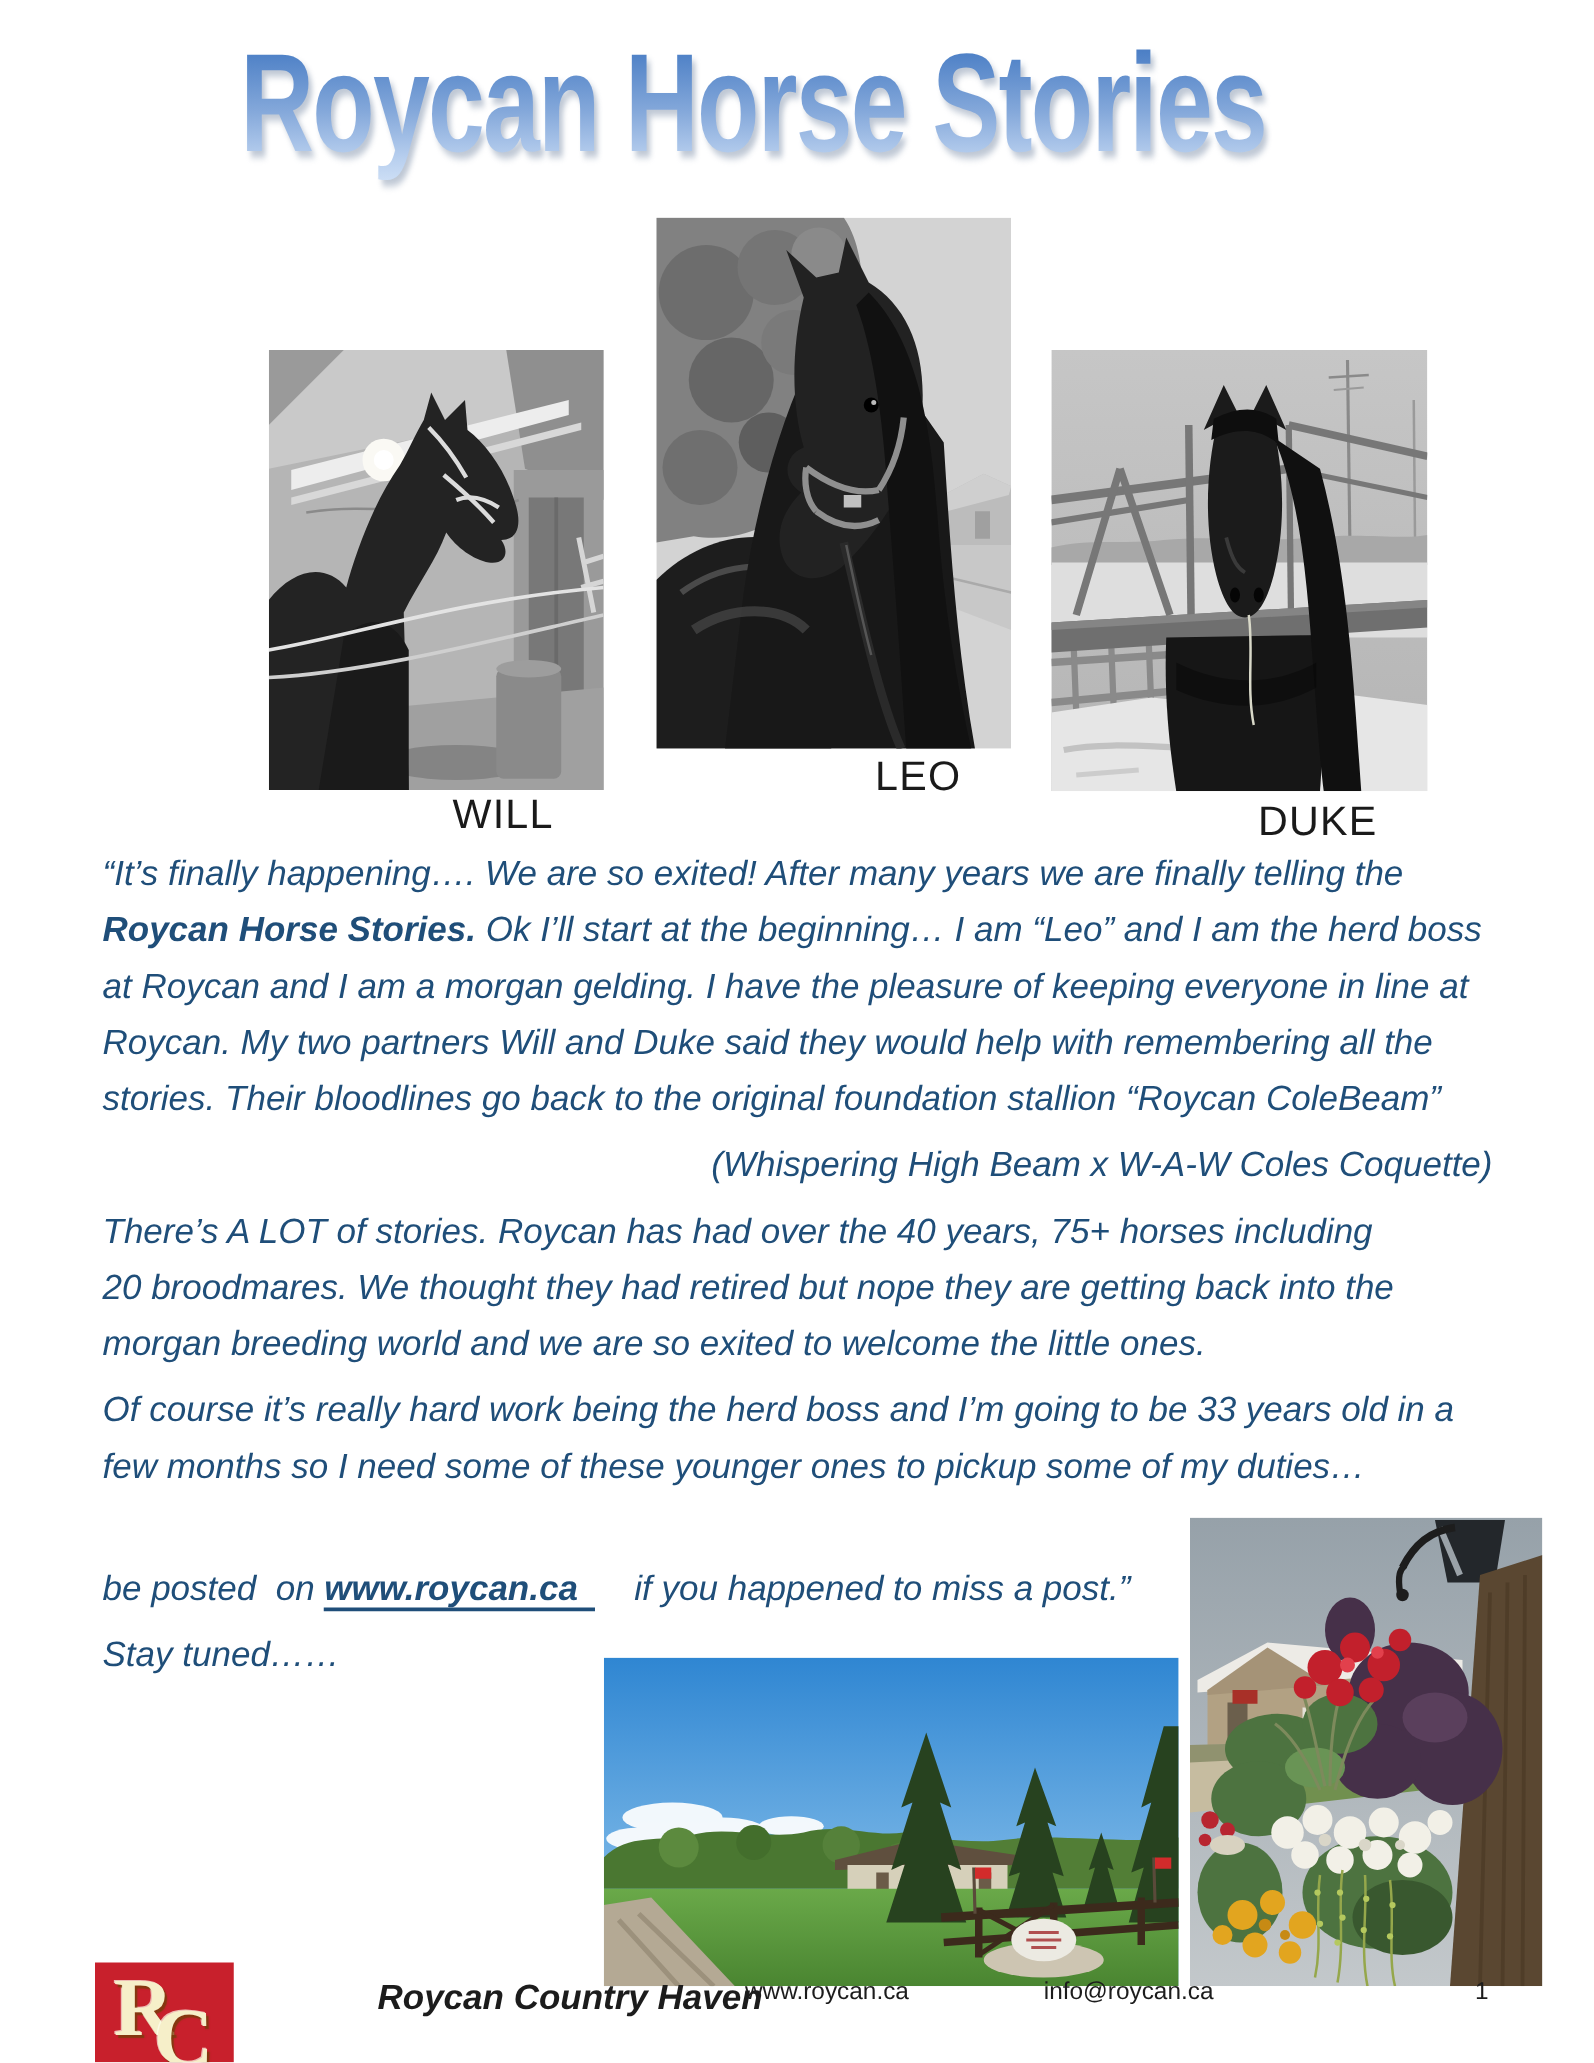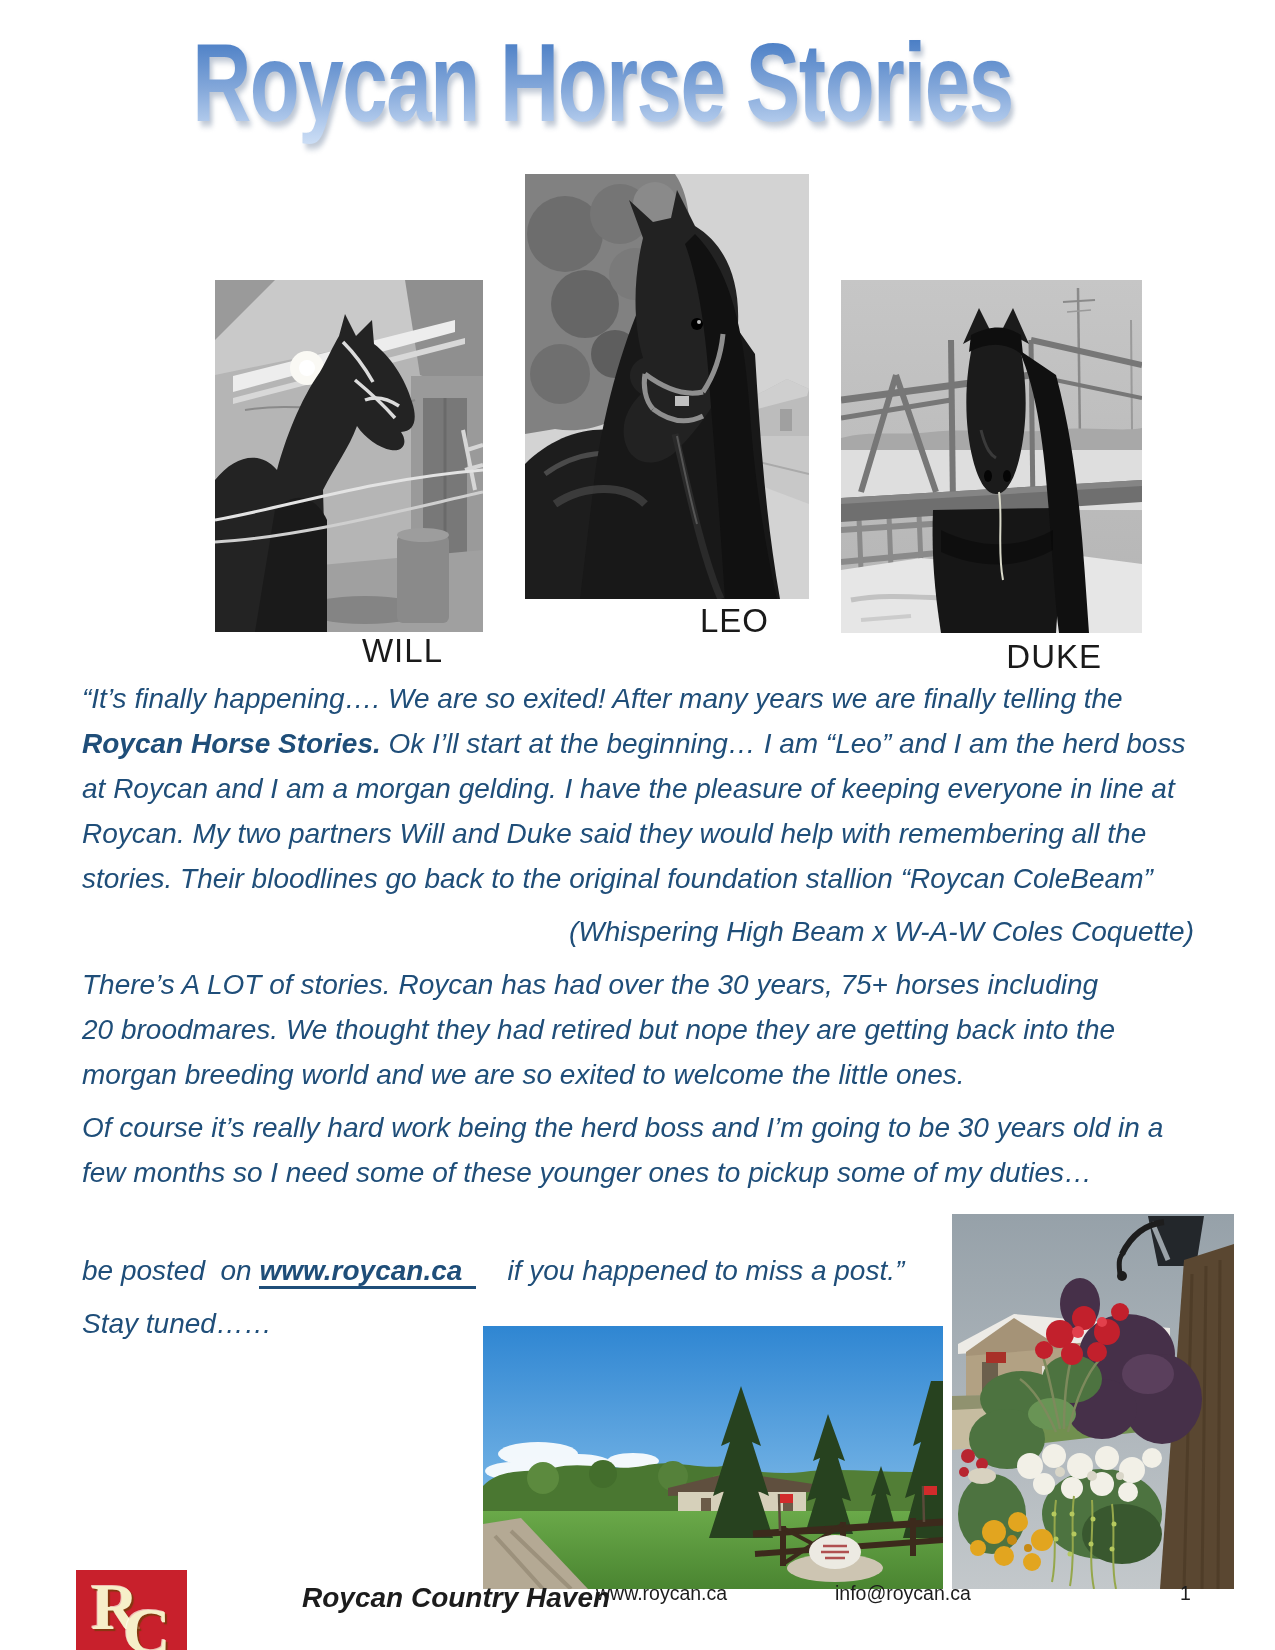--- a/index.html
+++ b/index.html
@@ -177,22 +177,22 @@
       <ellipse cx="147" cy="196" rx="4" ry="6" fill="#050505"></ellipse>
       <ellipse cx="166" cy="196" rx="4" ry="6" fill="#050505"></ellipse>
       <path d="M140,150 C145,170 150,175 155,178" stroke="#3a3a3a" stroke-width="3" fill="none"></path>
     </svg>
   </figure>
   <div class="photo-label label-duke">DUKE</div>
 
   <div class="bodytext">
     <p><span>“It’s finally happening…. We are so exited! After many years we are finally telling the </span><strong>Roycan Horse Stories.</strong><span> Ok I’ll start at the beginning… I am “Leo” and I am the herd boss at Roycan and I am a morgan gelding. I have the pleasure of keeping everyone in line at Roycan. My two partners Will and Duke said they would help with remembering all the stories. Their bloodlines go back to the original foundation stallion “Roycan ColeBeam”</span></p>
     <p class="pedigree">(Whispering High Beam x W-A-W Coles Coquette)</p>
-    <p><span>There’s A LOT of stories. Roycan has had over the 30 years, 75+ horses including</span><br><span>20 broodmares. We thought they had retired but nope they are getting back into the morgan breeding world and we are so exited to welcome the little ones.</span></p>
-    <p>Of course it’s really hard work being the herd boss and I’m going to be 30 years old in a few months so I need some of these younger ones to pickup some of my duties…</p>
+    <p><span>There’s A LOT of stories. Roycan has had over the 40 years, 75+ horses including</span><br><span>20 broodmares. We thought they had retired but nope they are getting back into the morgan breeding world and we are so exited to welcome the little ones.</span></p>
+    <p>Of course it’s really hard work being the herd boss and I’m going to be 33 years old in a few months so I need some of these younger ones to pickup some of my duties…</p>
     <p><br><span>be posted  on </span><a class="roycan-link">www.roycan.ca</a><span>    if you happened to miss a post.”</span></p>
     <p class="stay-tuned">Stay tuned……</p>
   </div>
 
   <figure class="photo photo-farm">
     <svg viewBox="0 0 460 263" preserveAspectRatio="none">
       <defs>
         <linearGradient id="fsky" x1="0" y1="0" x2="0" y2="1">
           <stop offset="0" stop-color="#2f86d2"></stop>
             <stop offset="1" stop-color="#9ccdf0"></stop>

